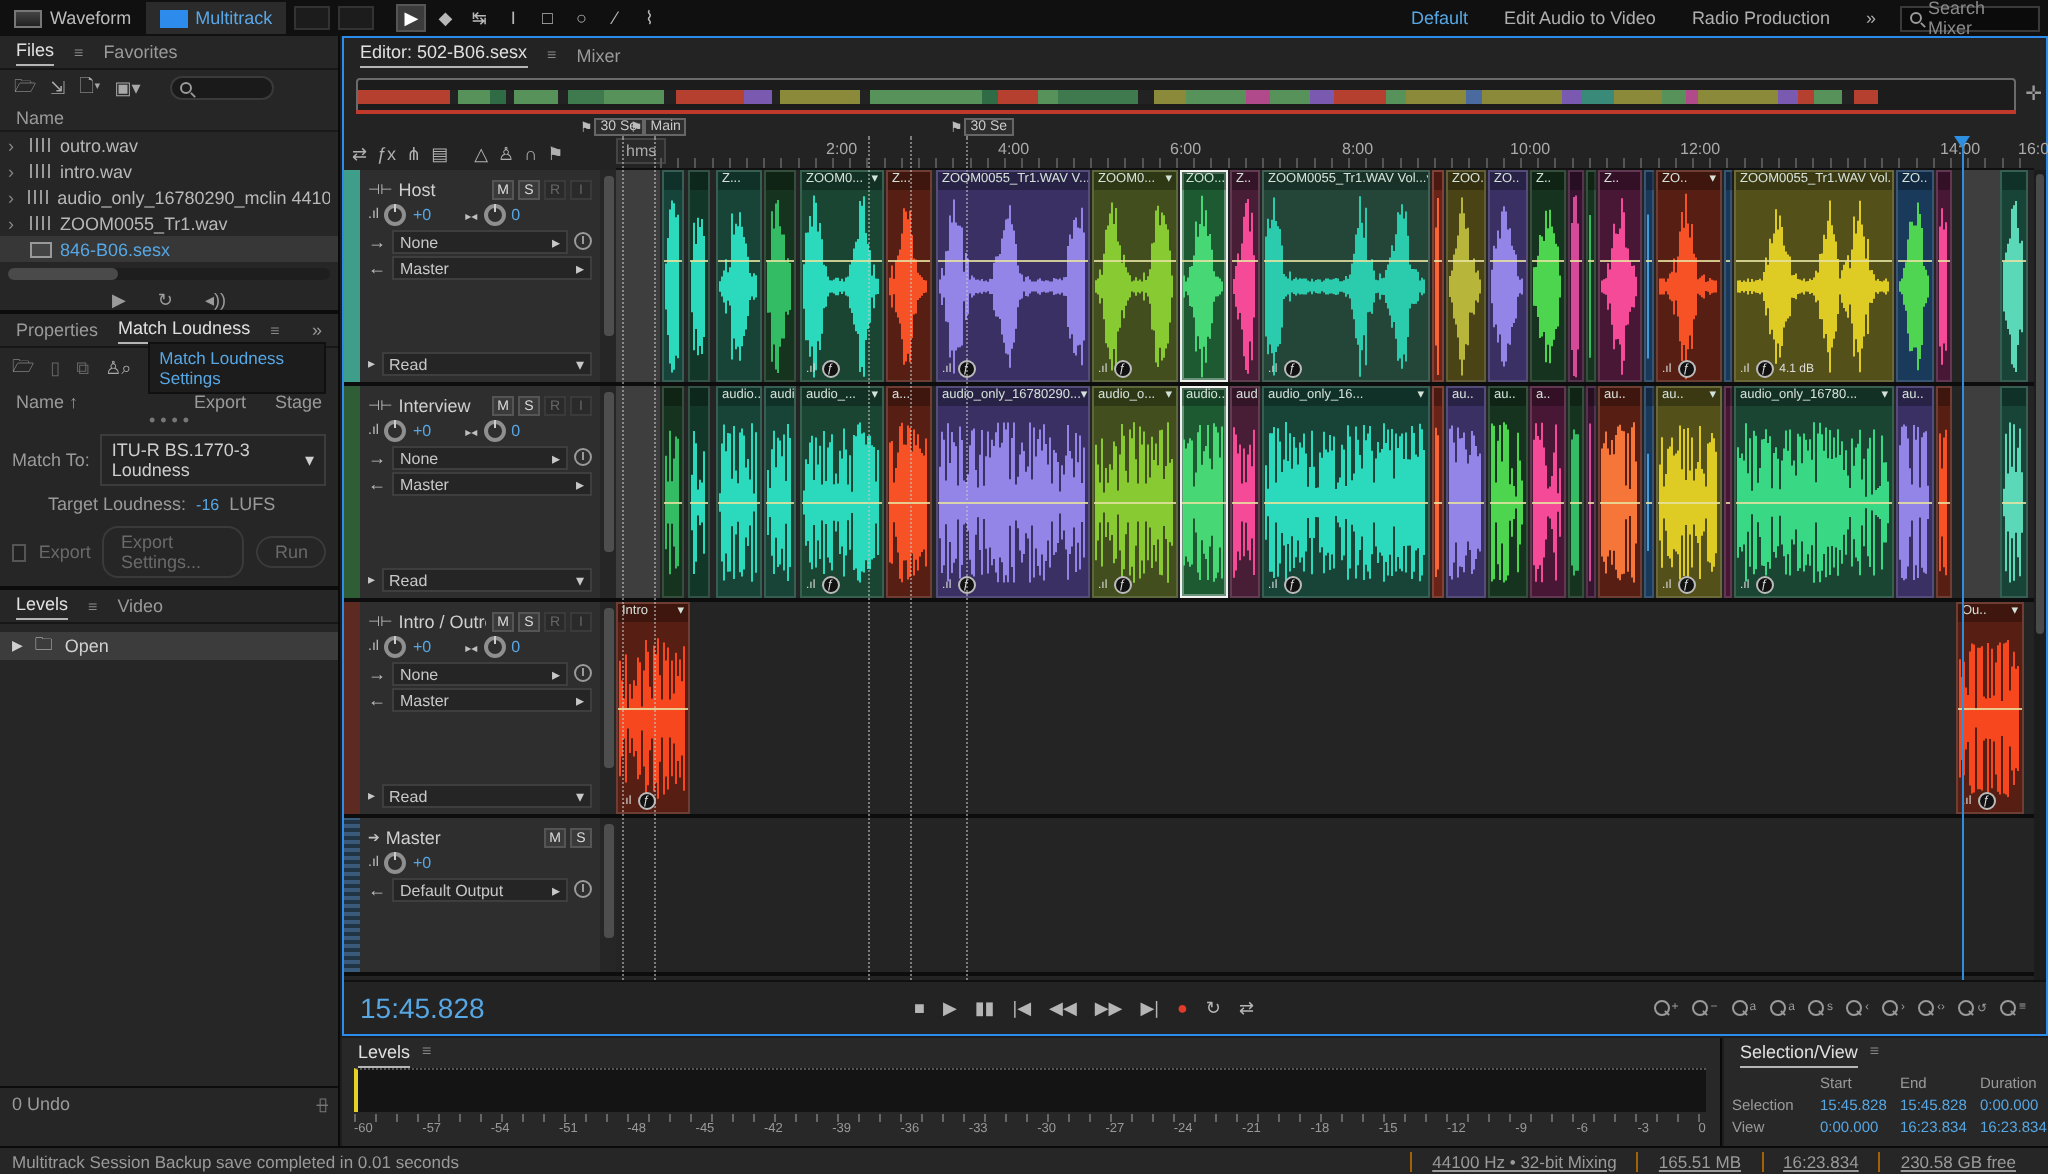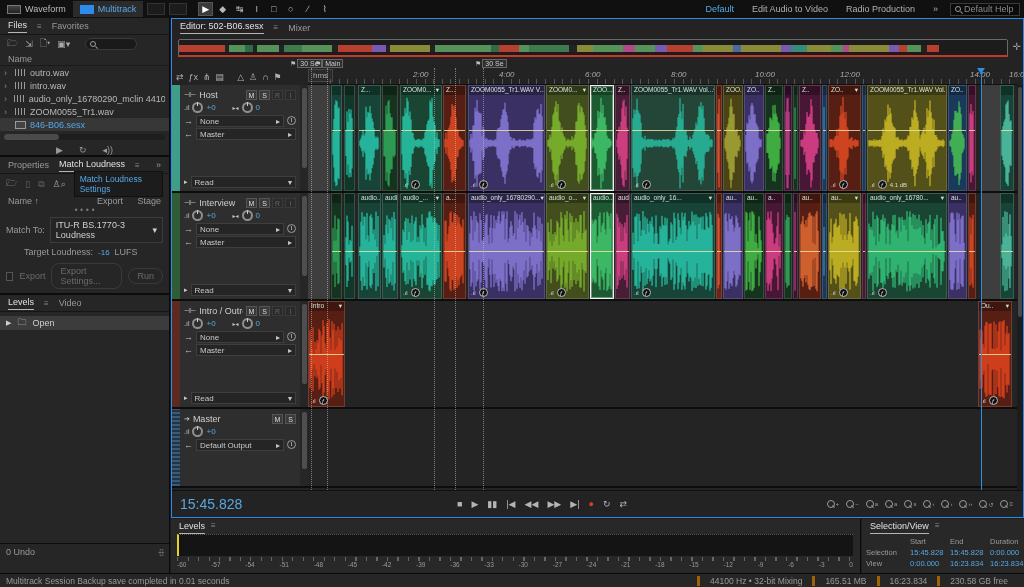--- a/index.html
+++ b/index.html
@@ -59,21 +59,21 @@
   .ghostbtn { border:1px solid #3a3a3a; border-radius:8px; padding:2px 8px; color:#6a6a6a; }
   .checkbox { width:9px; height:9px; border:1px solid #555; background:#222; display:inline-block; }
   #hist-open { display:flex; align-items:center; gap:6px; height:14px; background:#3c3c3c;
                margin-top:4px; padding:0 6px; color:#d0d0d0; }
   #undo-row { position:absolute; bottom:14px; left:0; width:170px; height:16px; border-top:1px solid #0c0c0c;
               display:flex; align-items:center; justify-content:space-between; padding:0 6px; color:#9a9a9a; }
   
   #statusbar { left:0; top:573px; width:1024px; height:14px; background:#262626; border-top:1px solid #0a0a0a;
                display:flex; align-items:center; padding:0 6px; color:#9a9a9a; font-size:8.5px; }
   #status-right { margin-left:auto; display:flex; }
-  #status-right span { border-left:3px solid #a16207; padding:0 10px; }
+  #status-right span { border-left:1px solid #a16207; padding:0 10px;text-decoration:underline; }
   
   #editor { left:171px; top:18px; width:853px; height:500px; background:#232323; border:1px solid #2d8ceb; }
   #ed-tabs { display:flex; align-items:center; gap:10px; height:17px; padding:0 8px; color:#9a9a9a; }
   #ed-nav { position:absolute; left:6px; top:20px; width:830px; height:18px; border:1px solid #6a6a6a;
             border-radius:2px; background:#1c1c1c; display:flex; align-items:center; overflow:hidden; }
   #ed-nav-inner { display:flex; height:7px; width:100%; align-items:center; }
   #ed-nav-inner div { height:7px; flex:none; }
   #ed-nav-line { position:absolute; left:6px; top:36px; width:830px; height:2px; background:#c0392b; }
   #nav-gear { position:absolute; right:2px; top:22px; color:#9a9a9a; font-size:10px; }
   #ed-markers { position:absolute; left:0; top:40px; width:851px; height:9px; }
@@ -82,21 +82,21 @@
   .mflag .fl { color:#bbb; margin-right:1px; font-size:7px; }
   #ed-toolrow { position:absolute; left:0; top:49px; width:136px; height:17px; display:flex;
                 align-items:center; gap:5px; padding:0 4px; color:#b0b0b0; font-size:9px; }
   #ed-toolrow .grp2 { margin-left:8px; display:flex; gap:5px; }
   #ruler { position:absolute; left:136px; top:49px; width:709px; height:17px; background:#232323;
            border-bottom:1px solid #111; color:#aaa; font-size:8px; }
   #ruler .hms { position:absolute; left:0; top:1px; border:1px solid #444; background:#2a2a2a;
                 padding:0 4px; height:13px; line-height:12px; }
   #ruler-ticks { position:absolute; left:22px; right:0; bottom:0; height:5px;
                  background:repeating-linear-gradient(90deg,#555 0 1px,transparent 1px 8.6px); }
-  .rlab { position:absolute; top:2px;font-style:italic; }
+  .rlab { position:absolute; top:2px; }
   #tracks { position:absolute; left:0; top:66px; width:851px; height:405px; overflow:hidden; }
   .trow { display:flex; border-bottom:2px solid #0d0d0d; }
   .tstrip { width:8px; flex:none; }
   .thead { width:120px; flex:none; background:#2e2e2e; padding:3px 4px 2px 4px; position:relative; }
   .thscroll { width:8px; flex:none; background:#262626; display:flex; justify-content:center; padding:3px 0; }
   .thscroll div { width:5px; height:80%; background:#4e4e4e; border-radius:2px; }
   .lane { flex:1; position:relative; background:#242424; overflow:hidden; }
   .hrow { display:flex; align-items:center; gap:3px; height:13px; color:#c0c0c0; }
   .hname { font-size:9px; color:#cfcfcf; flex:1; overflow:hidden; white-space:nowrap; }
   .msri { display:flex; gap:2px; }
@@ -174,21 +174,21 @@
         <span class="tool">⌇</span>
       </div>
     <div id="workspaces">
         <span class="ws active">Default</span>
         <span class="ws">Edit Audio to Video</span>
         <span class="ws">Radio Production</span>
         <span>»</span>
       </div>
     <div id="searchbox">
       <span class="mag"></span>
-      <span>Default Help</span>
+      <span>Search Mixer</span>
     </div>
   </div>
 
   <div class="abs" id="leftcol">
     <div class="ptabs">
       <span class="ptab active">Files</span>
       <span class="pmenu">≡</span>
       <span class="ptab">Favorites</span>
     </div>
     <div id="files-toolbar">

